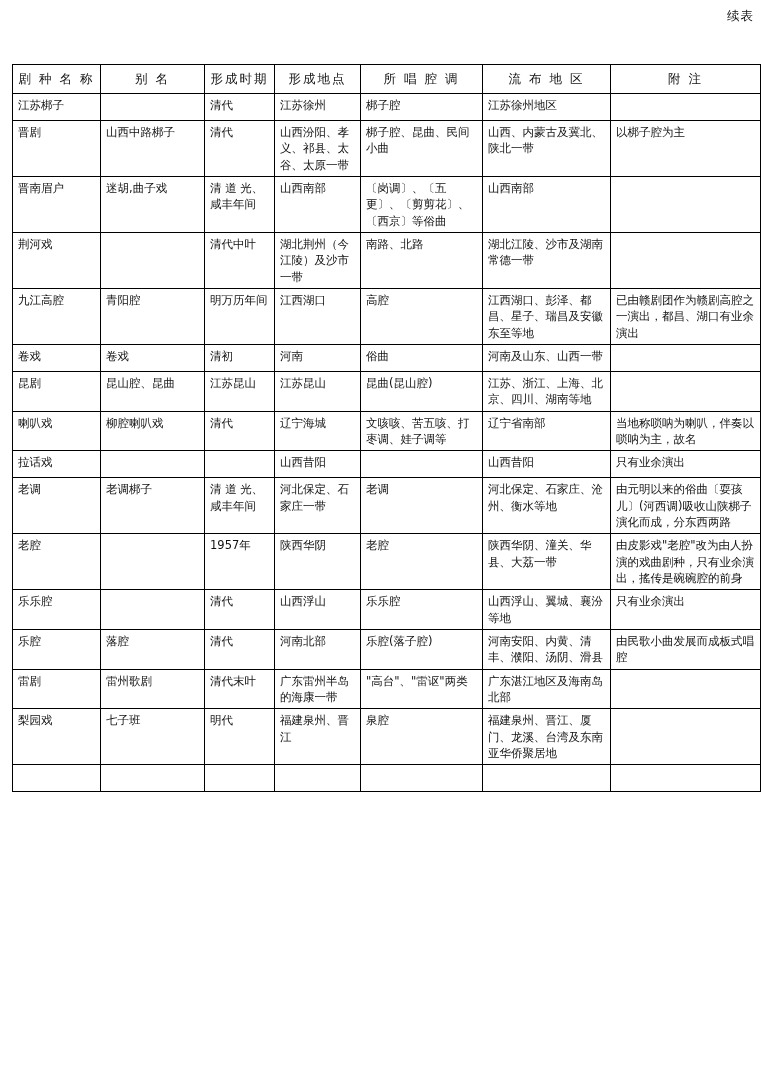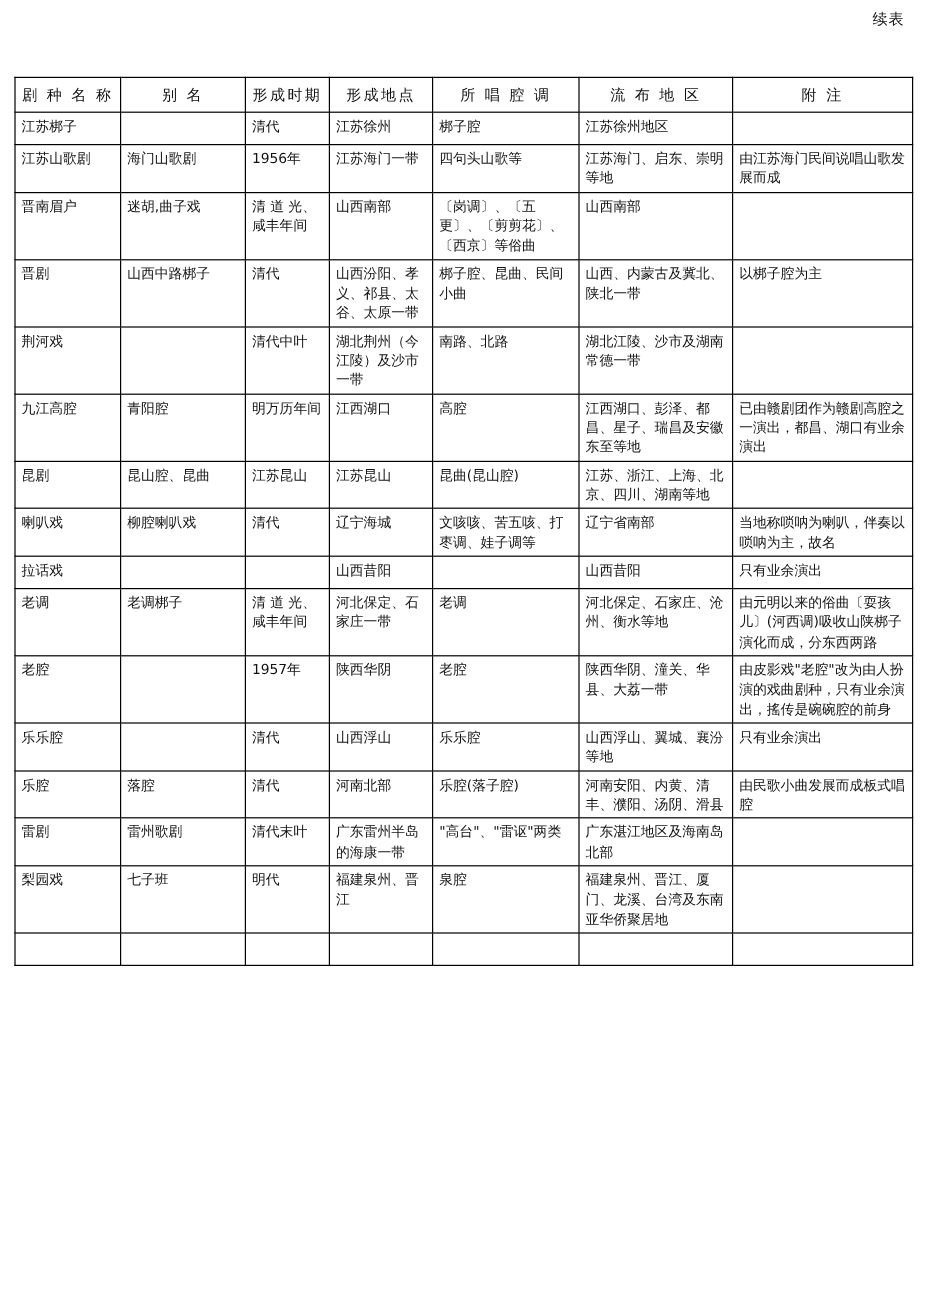--- a/index.html
+++ b/index.html
@@ -116,39 +116,39 @@
           </td>
         <td>
             <span class="cell-inner">江苏徐州地区</span>
           </td>
         <td>
             <span class="cell-inner"></span>
           </td>
       </tr>
       <tr>
         <td>
-            <span class="cell-inner">江苏山歌剧</span>
-          </td>
-        <td>
-            <span class="cell-inner">海门山歌剧</span>
-          </td>
-        <td>
-            <span class="cell-inner">1956年</span>
-          </td>
-        <td>
-            <span class="cell-inner">江苏海门一带</span>
-          </td>
-        <td>
-            <span class="cell-inner">四句头山歌等</span>
-          </td>
-        <td>
-            <span class="cell-inner">江苏海门、启东、崇明等地</span>
-          </td>
-        <td>
-            <span class="cell-inner">由江苏海门民间说唱山歌发展而成</span>
+            <span class="cell-inner">晋剧</span>
+          </td>
+        <td>
+            <span class="cell-inner">山西中路梆子</span>
+          </td>
+        <td>
+            <span class="cell-inner">清代</span>
+          </td>
+        <td>
+            <span class="cell-inner">山西汾阳、孝义、祁县、太谷、太原一带</span>
+          </td>
+        <td>
+            <span class="cell-inner">梆子腔、昆曲、民间小曲</span>
+          </td>
+        <td>
+            <span class="cell-inner">山西、内蒙古及冀北、陕北一带</span>
+          </td>
+        <td>
+            <span class="cell-inner">以梆子腔为主</span>
           </td>
       </tr>
       <tr>
         <td>
             <span class="cell-inner">晋南眉户</span>
           </td>
         <td>
             <span class="cell-inner">迷胡,曲子戏</span>
           </td>
         <td>
@@ -162,43 +162,20 @@
           </td>
         <td>
             <span class="cell-inner">山西南部</span>
           </td>
         <td>
             <span class="cell-inner"></span>
           </td>
       </tr>
       <tr>
         <td>
-            <span class="cell-inner">晋剧</span>
-          </td>
-        <td>
-            <span class="cell-inner">山西中路梆子</span>
-          </td>
-        <td>
-            <span class="cell-inner">清代</span>
-          </td>
-        <td>
-            <span class="cell-inner">山西汾阳、孝义、祁县、太谷、太原一带</span>
-          </td>
-        <td>
-            <span class="cell-inner">梆子腔、昆曲、民间小曲</span>
-          </td>
-        <td>
-            <span class="cell-inner">山西、内蒙古及冀北、陕北一带</span>
-          </td>
-        <td>
-            <span class="cell-inner">以梆子腔为主</span>
-          </td>
-      </tr>
-      <tr>
-        <td>
             <span class="cell-inner">荆河戏</span>
           </td>
         <td>
             <span class="cell-inner"></span>
           </td>
         <td>
             <span class="cell-inner">清代中叶</span>
           </td>
         <td>
             <span class="cell-inner">湖北荆州（今江陵）及沙市一带</span>
@@ -227,20 +204,43 @@
             <span class="cell-inner">江西湖口</span>
           </td>
         <td>
             <span class="cell-inner">高腔</span>
           </td>
         <td>
             <span class="cell-inner">江西湖口、彭泽、都昌、星子、瑞昌及安徽东至等地</span>
           </td>
         <td>
             <span class="cell-inner">已由赣剧团作为赣剧高腔之一演出，都昌、湖口有业余演出</span>
+          </td>
+      </tr>
+      <tr>
+        <td>
+            <span class="cell-inner">卷戏</span>
+          </td>
+        <td>
+            <span class="cell-inner">卷戏</span>
+          </td>
+        <td>
+            <span class="cell-inner">清初</span>
+          </td>
+        <td>
+            <span class="cell-inner">河南</span>
+          </td>
+        <td>
+            <span class="cell-inner">俗曲</span>
+          </td>
+        <td>
+            <span class="cell-inner">河南及山东、山西一带</span>
+          </td>
+        <td>
+            <span class="cell-inner"></span>
           </td>
       </tr>
       <tr>
         <td>
             <span class="cell-inner">昆剧</span>
           </td>
         <td>
             <span class="cell-inner">昆山腔、昆曲</span>
           </td>
         <td>

